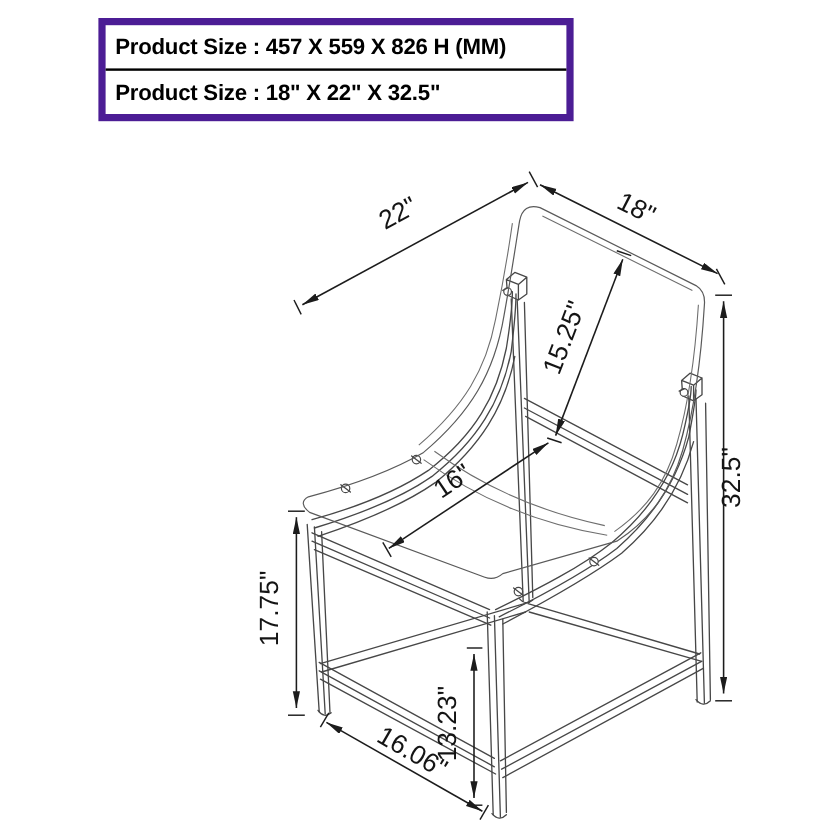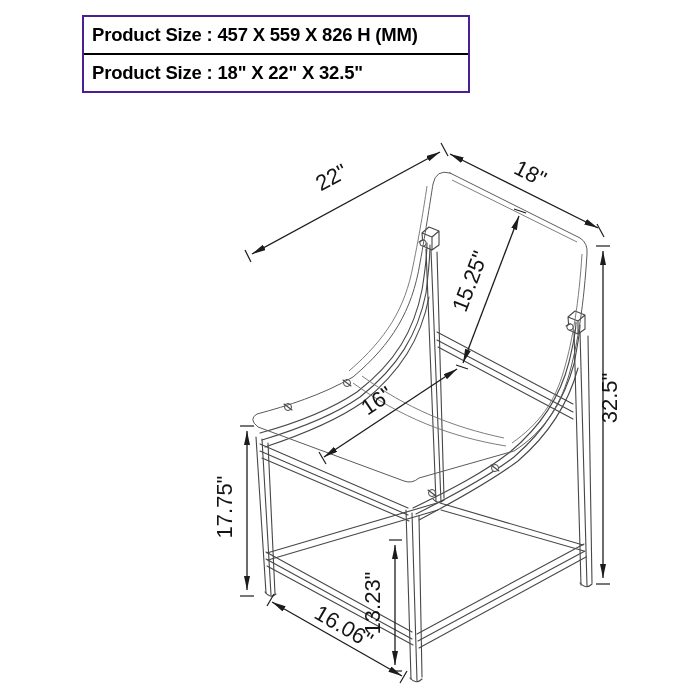--- a/index.html
+++ b/index.html
@@ -1,18 +1,18 @@
 <!DOCTYPE html>
 <html><head>
 <meta charset="utf-8">
 <style>
   html,body{margin:0;padding:0;background:#fff;}
   #stage{position:relative;width:700px;height:700px;background:#ffffff;overflow:hidden;
          font-family:"Liberation Sans",sans-serif;}
-  #titlebox{position:absolute;left:82px;top:15px;width:384px;border:2px solid #4c1d95;background:#fff;}
+  #titlebox{position:absolute;left:82px;top:15px;width:384px;border:6px solid #4c1d95;background:#fff;}
   .trow{height:36px;display:flex;align-items:center;padding-left:8px;
         font-weight:bold;font-size:18.5px;color:#000;white-space:nowrap;letter-spacing:-0.2px;}
   .trow:first-child{border-bottom:2px solid #000;}
   svg{position:absolute;left:0;top:0;}
   .shell{stroke:#5a5a5a;stroke-width:1;fill:none;stroke-linejoin:round;stroke-linecap:round;}
   .shell-thin{stroke:#6e6e6e;stroke-width:0.9;fill:none;}
   .frame{stroke:#474747;stroke-width:1.1;fill:none;stroke-linecap:round;stroke-linejoin:round;}
   .bolt{stroke:#474747;stroke-width:1;fill:#fff;}
   .dim{stroke:#1c1c1c;stroke-width:1.3;fill:none;}
   .tick{stroke:#1c1c1c;stroke-width:1.2;}

